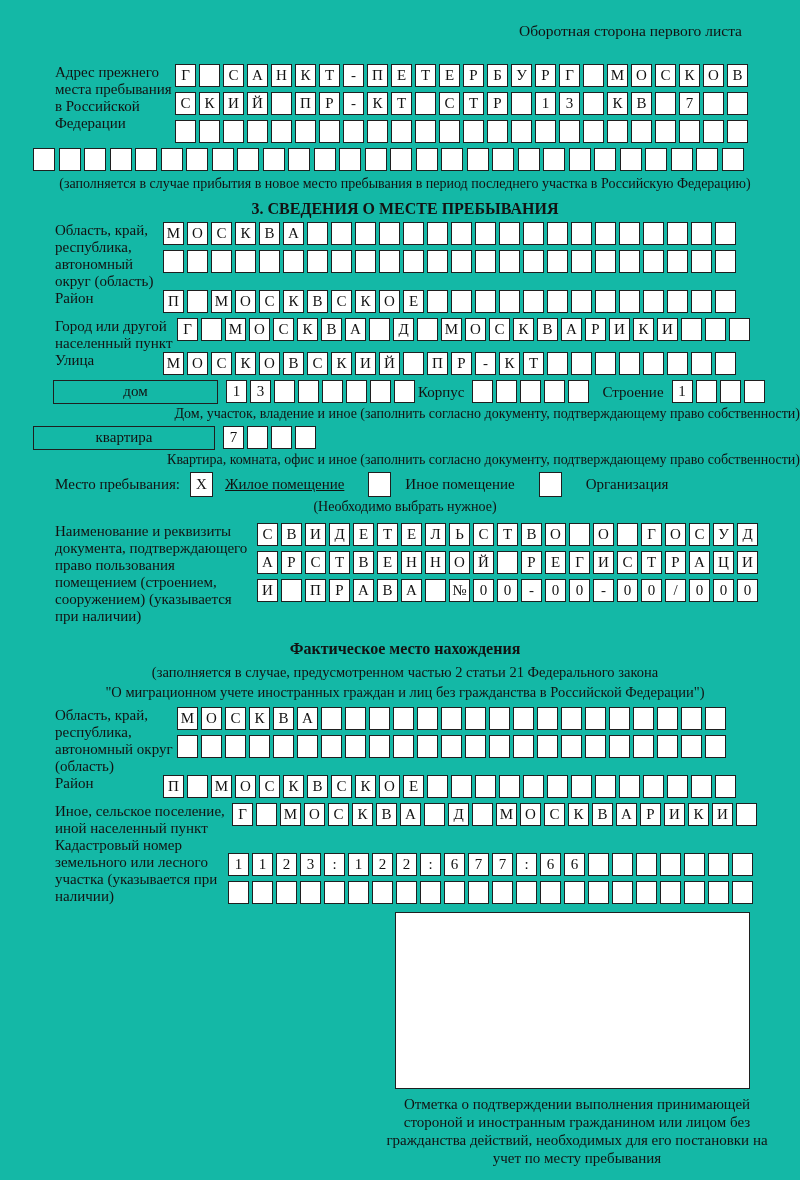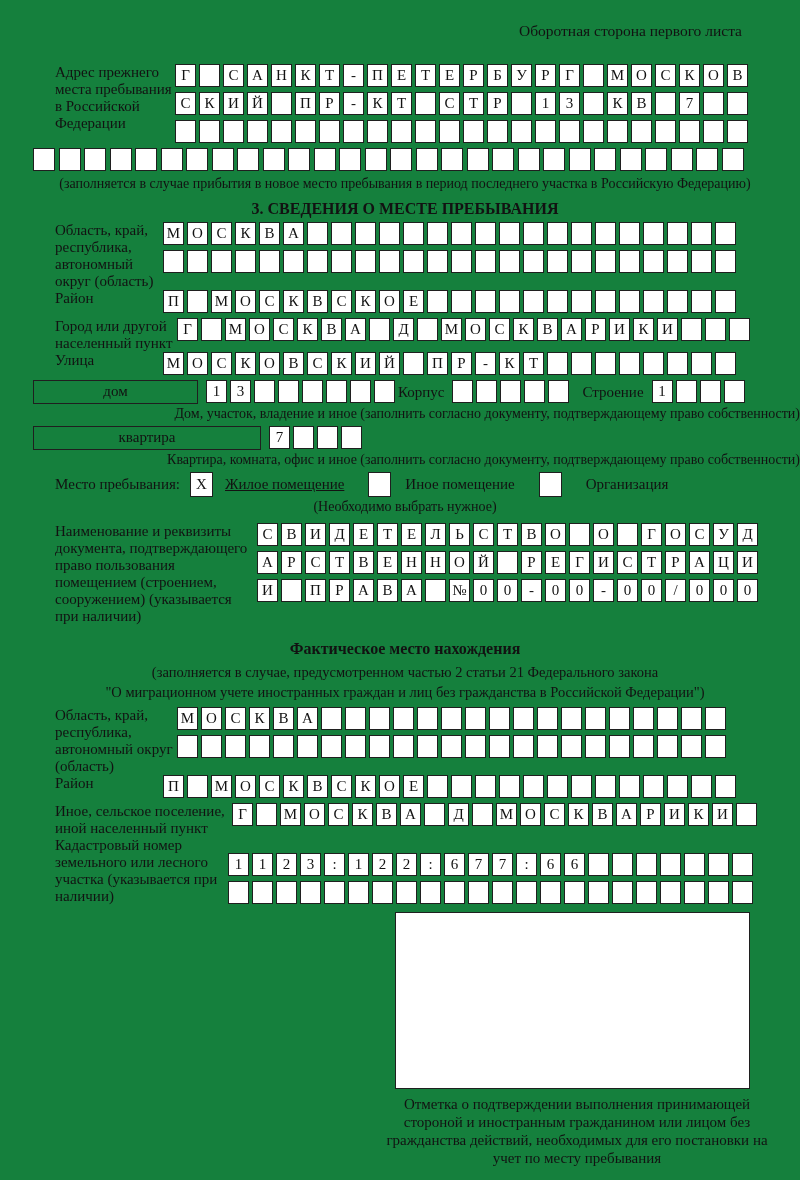--- a/index.html
+++ b/index.html
@@ -1,17 +1,17 @@
 <!DOCTYPE html>
 <html><head>
 <meta charset="utf-8">
 <style>
   html,body{margin:0;padding:0;background:#fff;}
   .page{position:relative;width:800px;height:1180px;box-sizing:border-box;
-        padding:22px 0 0 33px;background:#15803d;color:#121212;
+        padding:22px 0 0 33px;background:#14b8a6;color:#121212;
         font-family:"Liberation Serif","DejaVu Serif",serif;overflow:hidden;}
   .hdr{text-align:right;padding-right:58px;font-size:15.5px;margin-bottom:24px;}
   .frow{display:flex;align-items:flex-start;}
   .flabel{font-size:15px;line-height:17px;flex:none;margin-left:22px;}
   .lb-addr{width:120px;}
   .lb-sm{width:108px;}
   .lb-city{width:122px;}
   .lb-doc{width:202px;}
   .lb-reg3{width:122px;}
   .lb-city3{width:177px;}
@@ -85,27 +85,27 @@
     </div>
   </div>
 
   <div class="frow">
     <div class="flabel lb-sm">Улица</div>
     <div class="cellcol">
       <div class="cellrow"><span class="cell">М</span><span class="cell">О</span><span class="cell">С</span><span class="cell">К</span><span class="cell">О</span><span class="cell">В</span><span class="cell">С</span><span class="cell">К</span><span class="cell">И</span><span class="cell">Й</span><span class="cell"></span><span class="cell">П</span><span class="cell">Р</span><span class="cell">-</span><span class="cell">К</span><span class="cell">Т</span><span class="cell"></span><span class="cell"></span><span class="cell"></span><span class="cell"></span><span class="cell"></span><span class="cell"></span><span class="cell"></span><span class="cell"></span></div>
     </div>
   </div>
 
-  <div style="white-space:nowrap;">
+  <div style="white-space:nowrap;margin-left:20px;">
     <span class="longbox" style="width:165px;">дом</span><span class="inline-cells gap8"><span class="cell">1</span><span class="cell">3</span><span class="cell"></span><span class="cell"></span><span class="cell"></span><span class="cell"></span><span class="cell"></span><span class="cell"></span></span><span class="inline-label">Корпус</span><span class="inline-cells gap8"><span class="cell"></span><span class="cell"></span><span class="cell"></span><span class="cell"></span><span class="cell"></span></span><span class="inline-label gap10">Строение</span><span class="inline-cells gap8"><span class="cell">1</span><span class="cell"></span><span class="cell"></span><span class="cell"></span></span>
   </div>
   <div class="caption">Дом, участок, владение и иное (заполнить согласно документу, подтверждающему право собственности)</div>
 
   <div style="white-space:nowrap;">
-    <span class="longbox" style="width:228px;">квартира</span><span class="inline-cells gap8"><span class="cell">7</span><span class="cell"></span><span class="cell"></span><span class="cell"></span></span>
+    <span class="longbox" style="width:182px;">квартира</span><span class="inline-cells gap8"><span class="cell">7</span><span class="cell"></span><span class="cell"></span><span class="cell"></span></span>
   </div>
   <div class="caption">Квартира, комната, офис и иное (заполнить согласно документу, подтверждающему право собственности)</div>
 
   <div style="white-space:nowrap;margin-left:22px;margin-top:4px;">
     <span class="inline-label">Место пребывания:</span><span class="checkbox gap10">X</span><span class="inline-label gap12">Жилое помещение</span><span class="checkbox gap24"></span><span class="inline-label gap14">Иное помещение</span><span class="checkbox gap24"></span><span class="inline-label gap24">Организация</span>
   </div>
   <div class="caption center">(Необходимо выбрать нужное)</div>
 
   <div class="frow doc-top">
     <div class="flabel lb-doc">Наименование и реквизиты документа, подтверждающего право пользования помещением (строением, сооружением) (указывается при наличии)</div>

